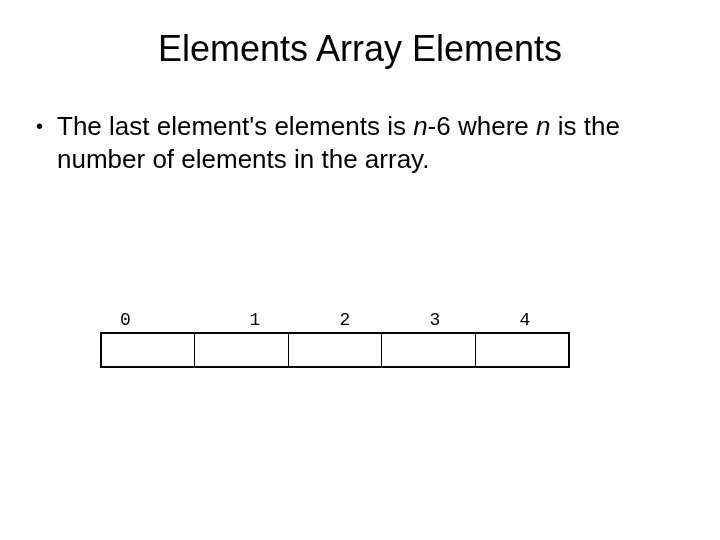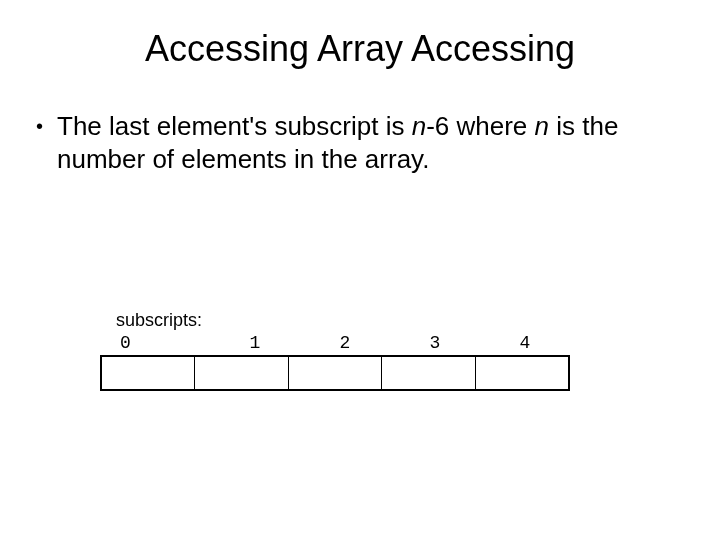--- a/index.html
+++ b/index.html
@@ -66,33 +66,32 @@
     }
     .array-cell {
       flex: 1;
       border-right: 1px solid #000;
     }
     .array-cell:last-child { border-right: none; }
   </style>
 </head>
 <body>
 
-<h1 class="slide-title">Accessing Array Accessing</h1>
+<h1 class="slide-title">Elements Array Elements</h1>
 
 <div class="body-area">
   <div class="bullet-item">
     <span class="bullet-dot">•</span>
     <span class="bullet-text">
-      <span>The last element's subscript is </span><span class="italic">n</span><span>-6 where </span><span class="italic">n</span><span> is the number of elements in the array.</span>
+      <span>The last element's elements is </span><span class="italic">n</span><span>-6 where </span><span class="italic">n</span><span> is the number of elements in the array.</span>
     </span>
   </div>
 </div>
 
 <div class="diagram-area">
-  <div class="subscripts-label">subscripts:</div>
   <div class="index-row">
     <div class="index-cell">0</div>
     <div class="index-cell">1</div>
     <div class="index-cell">2</div>
     <div class="index-cell">3</div>
     <div class="index-cell">4</div>
   </div>
   <div class="array-row">
     <div class="array-cell"></div>
     <div class="array-cell"></div>

